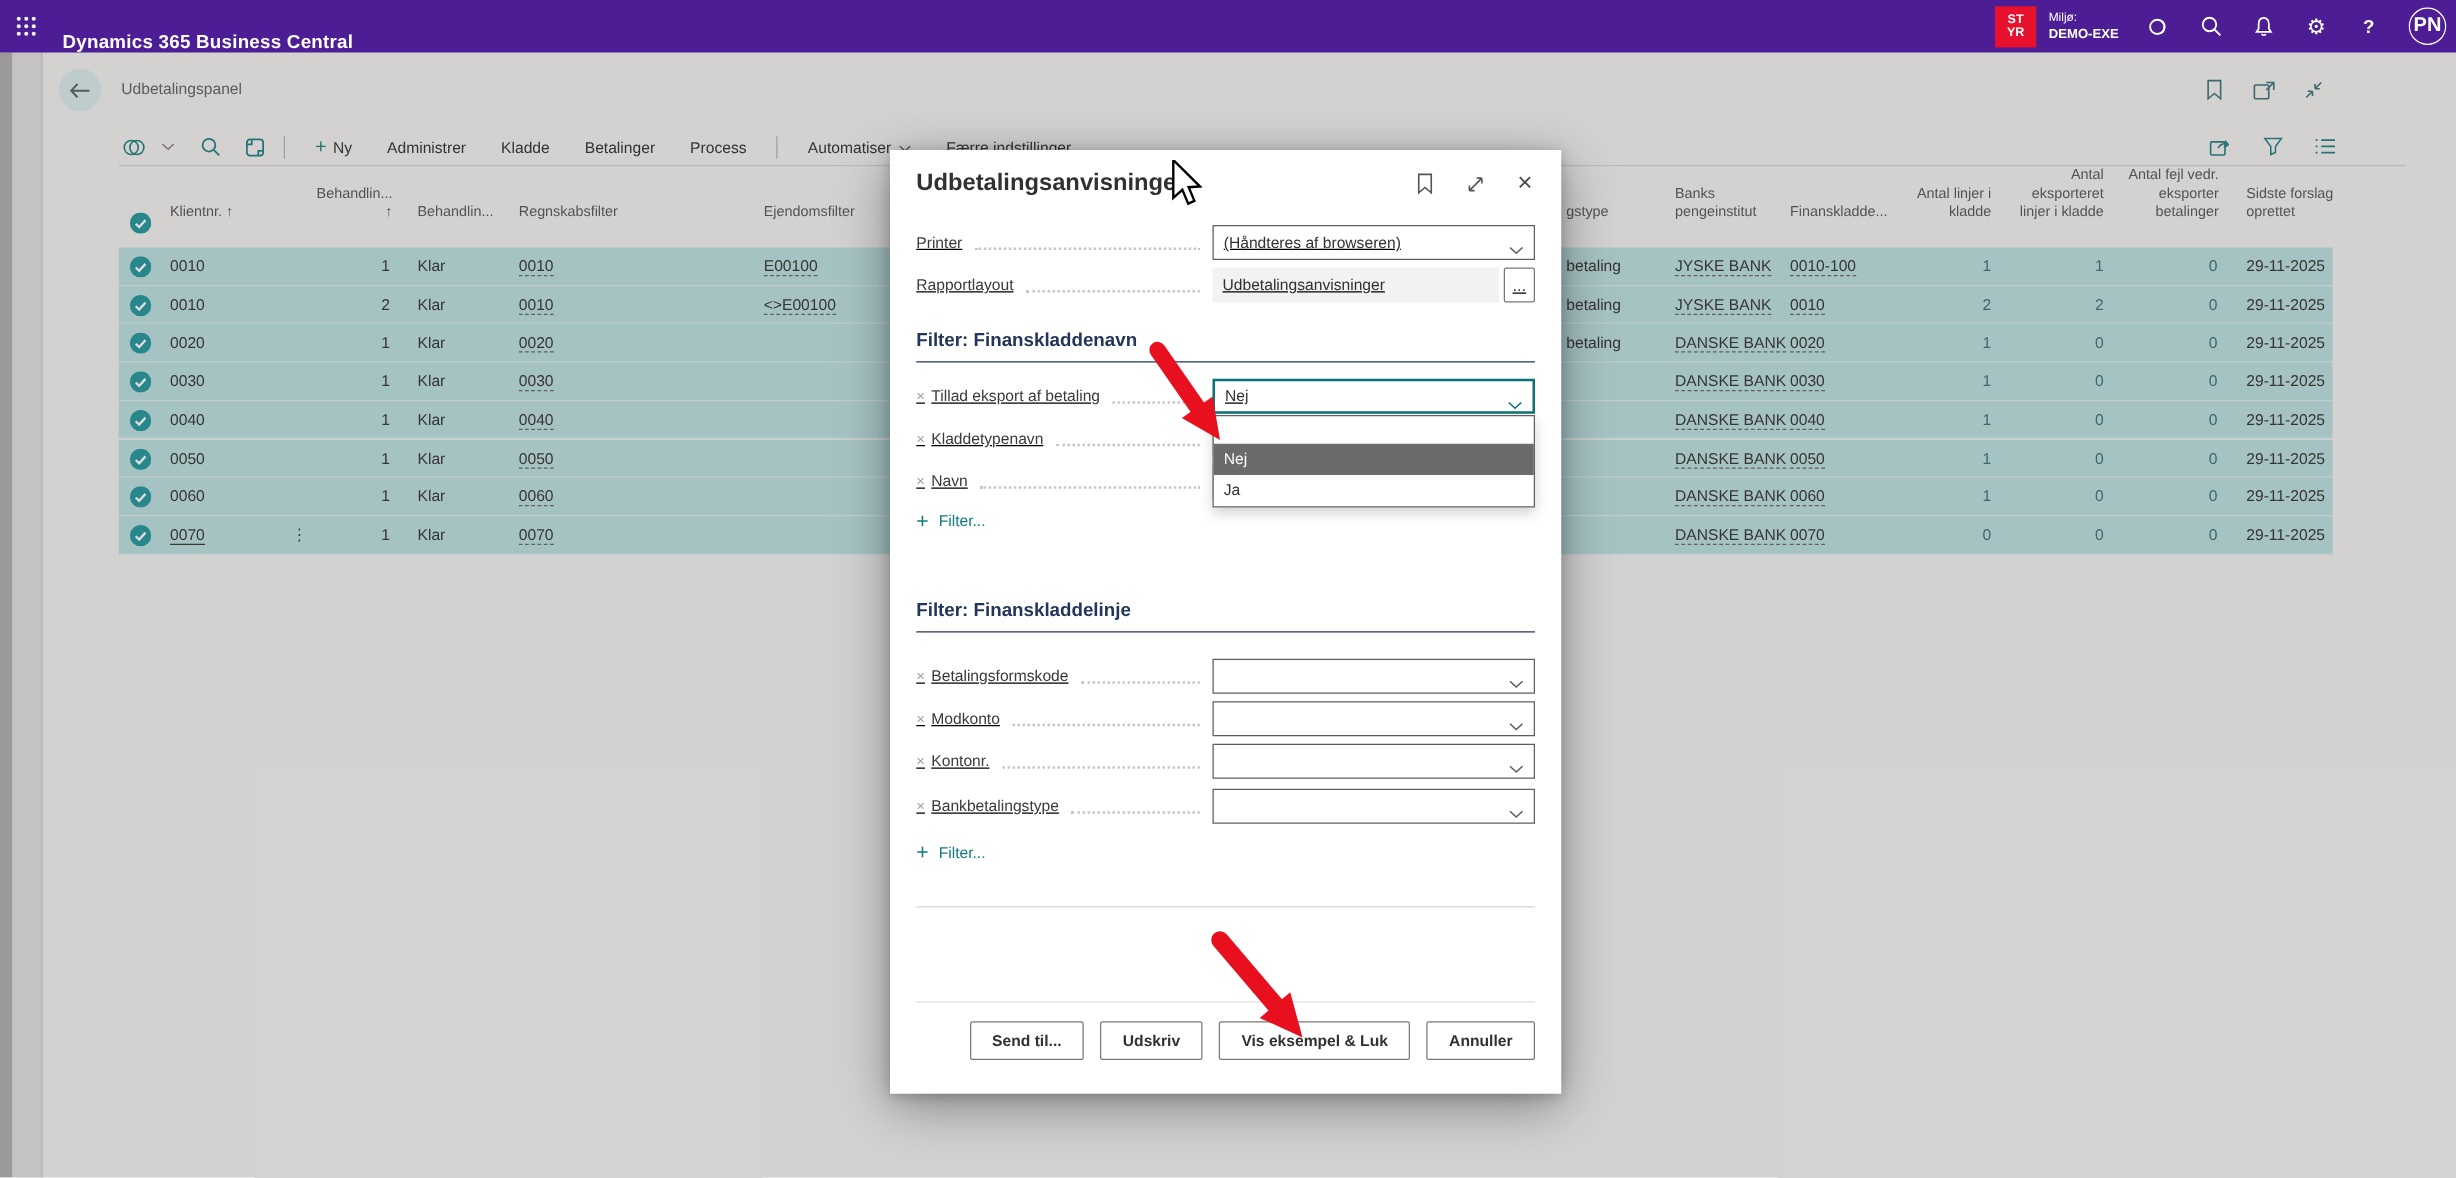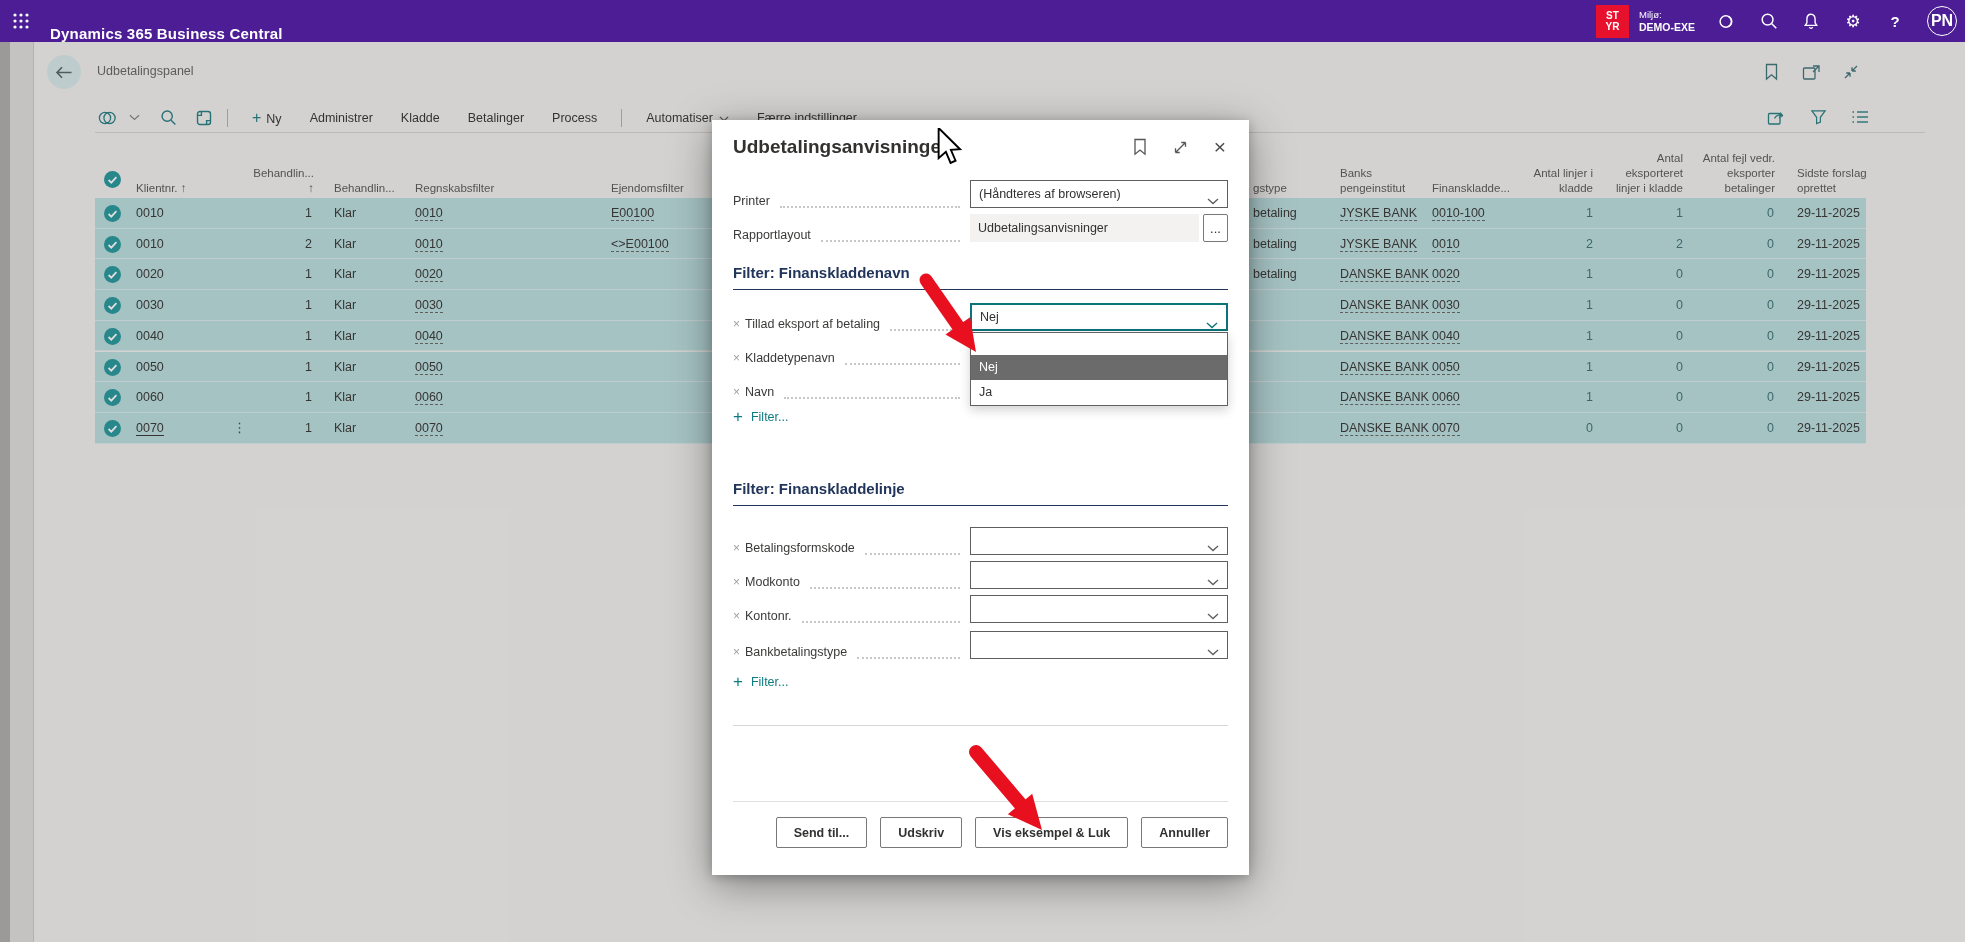--- a/index.html
+++ b/index.html
@@ -41,21 +41,21 @@
              font-size:12.5px; color:#3c3b39; border-bottom:1px solid #d8d6d4; padding-bottom:2px; }
   .t-icon { width:26px; height:20px; display:flex; align-items:center; justify-content:center; cursor:pointer; }
   .t-sep { width:1px; height:18px; background:#b8b6b4; margin:0 10px; }
   .t-item { margin:0 14px; cursor:pointer; white-space:nowrap; }
   .plus-teal { color:#2d8387; font-size:16px; margin-right:5px; font-weight:400; }
   .chev-sm { margin-left:6px; }
   .toolbar-right { position:absolute; right:95px; top:65px; display:flex; gap:22px; }
 
   
   .thead { position:absolute; left:0; top:108px; width:1965px; height:48px; }
-  .hcell { position:absolute; bottom:2px; font-size:11.5px; color:#605f5d; line-height:15px; white-space:pre-line;margin-top:47px; }
+  .hcell { position:absolute; bottom:20px; font-size:11.5px; color:#605f5d; line-height:15px; white-space:pre-line;margin-top:47px; }
   .hcheck { position:absolute; left:104px; bottom:6px; }
   .rows { position:absolute; left:0; top:156px; width:1965px; height:246px; }
   .trow { position:absolute; left:95px; right:99px; height:30.7px; background:#bfe0e2; border-bottom:1px solid #ddeced; cursor:pointer; }
   .rowcheck { position:absolute; left:9px; top:7px; }
   .cell { position:absolute; top:0; line-height:30px; font-size:12.5px; color:#3e3d3b; white-space:nowrap; overflow:hidden; }
   .cell.dashed span { border-bottom:1px dashed #6e6d6b; cursor:pointer; }
   .cell.num { color:#47787c; }
   .rowlink span { border-bottom:1px solid #3e3d3b !important; }
   .row-ellipsis { position:absolute; left:138px; top:0; line-height:30px; font-size:13px; color:#4c4b49; }
 
@@ -63,21 +63,21 @@
   .dim { position:absolute; top:0; left:0; width:100%; height:100%; background:rgba(0,0,0,0.13); z-index:15; }
 
   
   .dialog { position:absolute; left:712px; top:120px; width:537px; height:755px; background:#fff; z-index:30;
             box-shadow:0 10px 40px rgba(0,0,0,.38), 0 2px 10px rgba(0,0,0,.22); }
   .dlg-title { position:absolute; left:21px; top:16px; font-size:19px; font-weight:600; color:#323130; }
   .dlg-icons { position:absolute; right:18px; top:16px; display:flex; gap:18px; }
   .dlg-ic { width:22px; height:22px; display:flex; align-items:center; justify-content:center; cursor:pointer; color:#555; }
   .close-x { font-size:21px; line-height:20px; color:#4d4c4a; }
 
-  .drow { position:absolute; left:21px; right:21px; height:28px; display:flex; align-items:flex-end; }
+  .drow { position:absolute; left:21px; right:21px; height:28px; display:flex; align-items:center;text-decoration:underline; }
   .dlabel { font-size:12.5px; color:#3b3a39; white-space:nowrap; }
   .xmark { font-size:12px; color:#a19f9d; margin-right:5px; }
   .leader { flex:1; border-bottom:2px dotted #c9c7c5; margin:0 10px; height:12px; }
   .combo { width:258px; height:28px; border:1px solid #605e5c; background:#fff; position:relative;
            display:flex; align-items:center; cursor:pointer; flex:none; }
   .combo .val { font-size:12.5px; color:#323130; padding-left:8px; }
   .combo .chev { position:absolute; right:8px; top:10px; }
   .combo.focused { border:2px solid #0c7378; }
   .ro-input { width:229px; height:28px; background:#f3f2f1; font-size:12.5px; color:#323130;
               display:flex; align-items:center; padding-left:8px; flex:none; }

